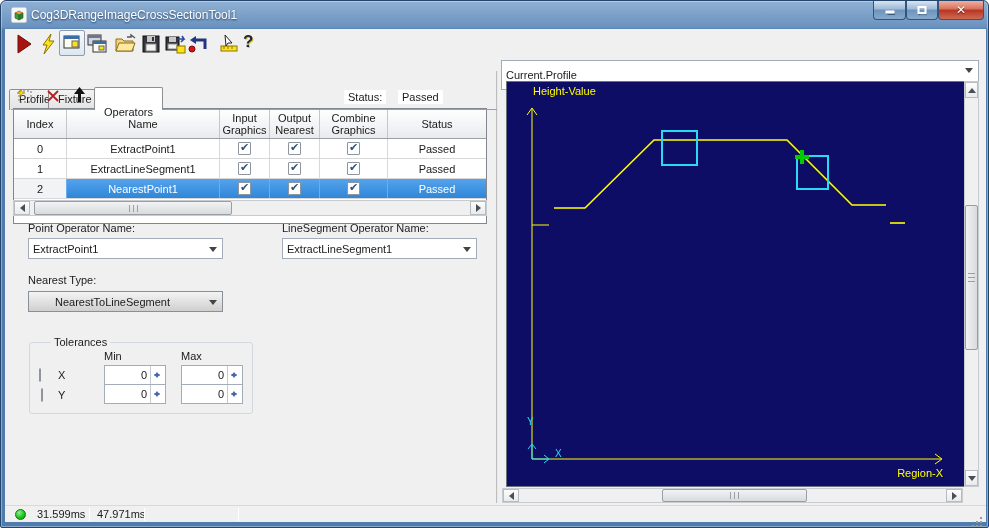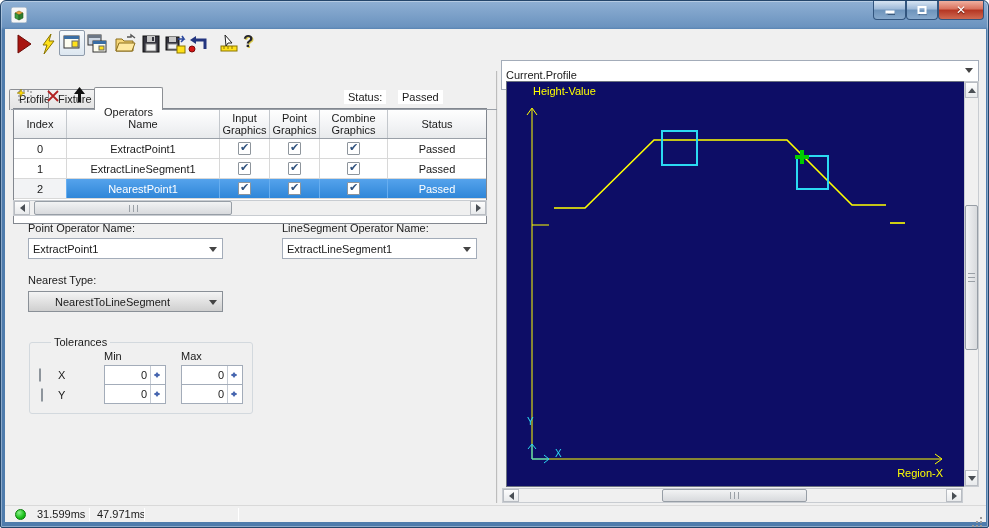--- a/index.html
+++ b/index.html
@@ -104,20 +104,21 @@
 
 <div class="window">
 
   <div class="titlebar">
     <svg class="app-icon" viewBox="0 0 16 16">
       <rect x="0" y="0" width="16" height="16" rx="2" fill="#f6f6f6" stroke="#8aa4bf"></rect>
       <polygon points="4,6 8,4 12,6 8,8" fill="#e6a23c" stroke="#8a5a10" stroke-width="0.6"></polygon>
       <polygon points="4,6 8,8 8,13 4,11" fill="#3f9d3f" stroke="#1f5e1f" stroke-width="0.6"></polygon>
       <polygon points="12,6 8,8 8,13 12,11" fill="#2e7d2e" stroke="#1f5e1f" stroke-width="0.6"></polygon>
     </svg>
+    <span class="title-text">Cog3DRangeImageCrossSectionTool1</span>
     <div class="winbtn" style="left:872px;width:33px;">
         <span class="glyph">
           <span class="min-bar"></span>
         </span>
       </div>
     <div class="winbtn" style="left:905px;width:32px;">
         <span class="glyph">
           <span class="max-box"></span>
         </span>
       </div>
@@ -200,21 +201,21 @@
       <polygon points="8.5,16 14,9 3,9" fill="#9a9a9a"></polygon>
     </svg>
     <span class="white-label" style="left:339px;top:61px;">Status:</span>
     <span class="white-label" style="left:393px;top:61px;">Passed</span>
 
     <div class="grid" style="top:79px;left:8px;">
       <div class="g-header">
         <div class="g-hcell c-index">Index</div>
         <div class="g-hcell c-name">Name</div>
         <div class="g-hcell c-in">Input Graphics</div>
-        <div class="g-hcell c-out">Point Graphics</div>
+        <div class="g-hcell c-out">Output Nearest</div>
         <div class="g-hcell c-comb">Combine Graphics</div>
         <div class="g-hcell c-status">Status</div>
       </div>
       <div class="g-row">
         <div class="g-cell c-index">0</div>
         <div class="g-cell c-name">ExtractPoint1</div>
         <div class="g-cell c-in">
             <span class="checkbox checked"></span>
           </div>
         <div class="g-cell c-out">

